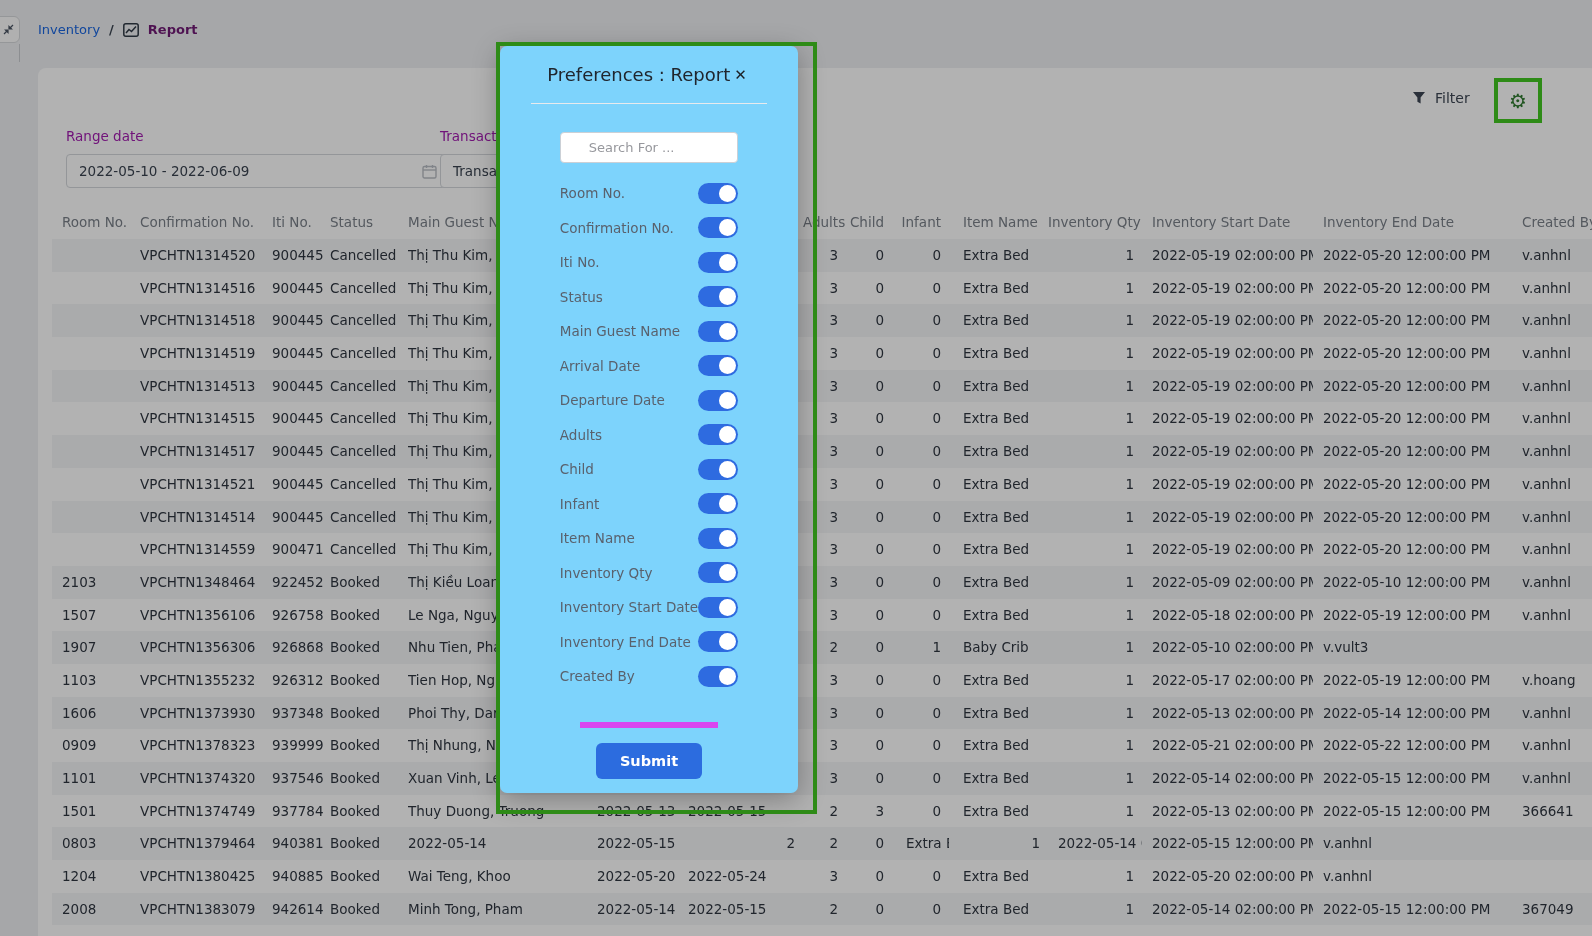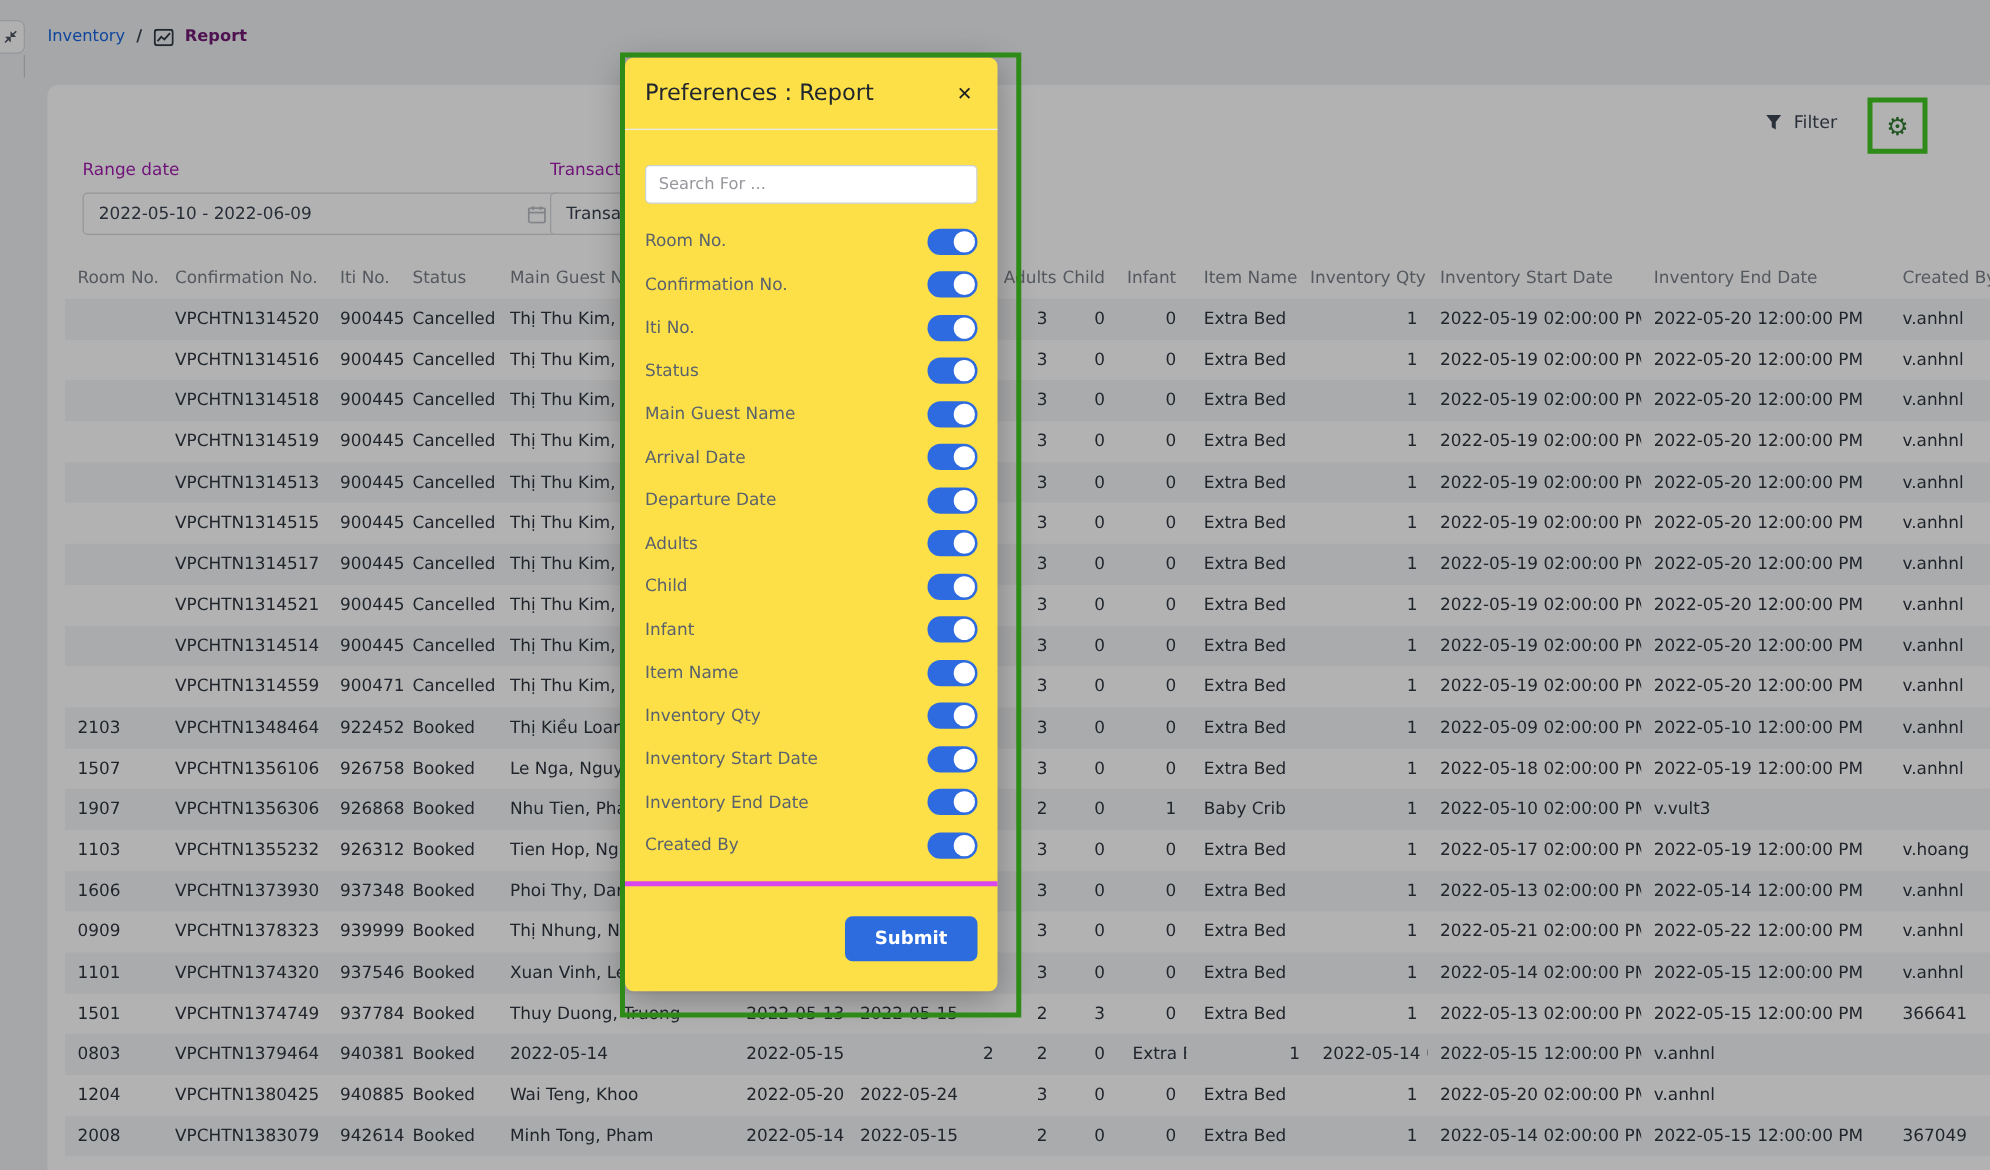--- a/index.html
+++ b/index.html
@@ -46,34 +46,34 @@
   .head .cell { line-height:34px; color:#7a8089; }
   .c0 { padding-left:10px; }
   .c7,.c8,.c9,.c11 { text-align:right; padding-right:8px; }
   .c10 { padding-left:14px; }
   .c12,.c13,.c14 { padding-left:10px; }
 
   
   .backdrop { position:absolute; inset:0; background:rgba(0,0,0,0.30); z-index:40; }
 
   
-  .modal { position:absolute; left:500px; top:46px; width:298px; height:747px; background:#fde047; border-radius:7px;
-    z-index:50; box-shadow:0 6px 28px rgba(0,0,0,0.3); display:flex; flex-direction:column; }
+  .modal { position:absolute; left:500px; top:46px; width:298px; height:747px; background:#7dd3fc; border-radius:7px;
+    z-index:50; box-shadow:0 6px 28px rgba(0,0,0,0.3); display:flex; flex-direction:column;align-items:center; }
   .modal-header { height:58px; border-bottom:1px solid #e8eaed; display:flex; align-items:center; padding:0 16px; }
   .modal-title { font-size:18px; color:#20262e; flex:1; }
   .modal-close { font-size:15px; font-weight:700; color:#1b1f24; cursor:pointer; padding:2px 4px; }
   .modal-body { flex:1; padding:28px 16px 0 16px; overflow:hidden; }
   .search-input { width:100%; height:31px; border:1px solid #cbd0d6; border-radius:4px; display:flex; align-items:center;
-    padding:0 10px; font-size:13px; color:#97989d; background:#fff; }
+    padding:0 28px; font-size:13px; color:#97989d; background:#fff; }
   .toggle-list { margin-top:13px; }
   .pref-row { height:34.5px; display:flex; align-items:center; justify-content:space-between; }
   .pref-label { font-size:13.5px; color:#59616d; }
   .switch { width:40px; height:21px; border-radius:11px; background:#2e6be0; position:relative; cursor:pointer; flex:0 0 auto; }
   .switch .knob { position:absolute; top:2px; right:2px; width:17px; height:17px; border-radius:50%; background:#fff; }
-  .modal-footer { height:88px; border-top:4px solid #d946ef; display:flex; align-items:center; justify-content:flex-end;
+  .modal-footer { height:71px; border-top:6px solid #d946ef; display:flex; align-items:center; justify-content:flex-end;
     padding:0 16px; }
   .submit-btn { background:#2c6cdf; color:#fff; font-size:14.5px; font-weight:700; border:none; border-radius:6px;
     padding:10px 24px; cursor:pointer; font-family:inherit; }
 
   
   .ann { position:absolute; border:4px solid #2e8b17; z-index:60; pointer-events:none; }
   .ann-modal { left:496px; top:42px; width:321px; height:772px; }
   .ann-gear { left:1494px; top:78px; width:48px; height:45px; }
 
   svg { display:block; }

